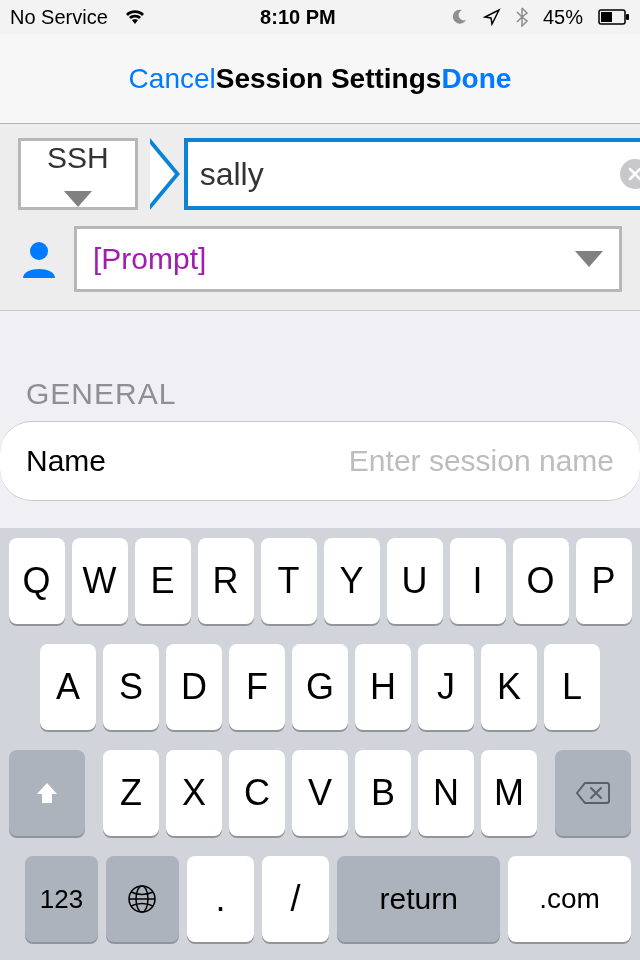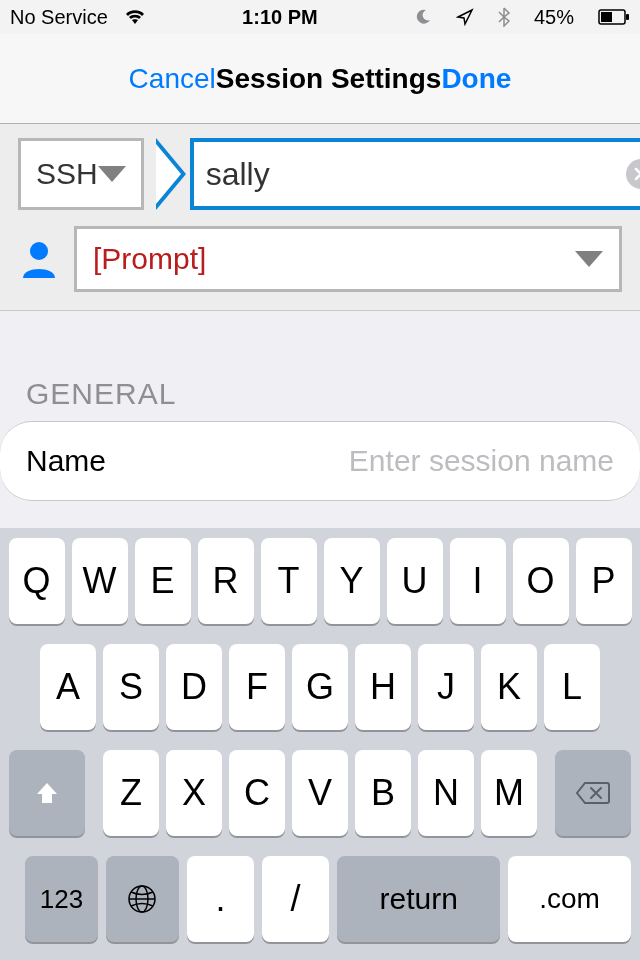--- a/index.html
+++ b/index.html
@@ -1,44 +1,44 @@
 <!DOCTYPE html>
 <html><head>
 <meta charset="utf-8">
 <style>
   * { box-sizing: border-box; margin: 0; padding: 0; }
   html, body { width: 640px; height: 960px; font-family: -apple-system, "Helvetica Neue", Helvetica, Arial, sans-serif; overflow: hidden; background: #efeff4; }
   
   .status-bar { height: 34px; background: #f3f3f3; display: flex; align-items: center; justify-content: space-between; padding: 0 10px; font-size: 20px; color: #000; }
   .status-left { display: flex; align-items: center; gap: 16px; }
-  .status-right { display: flex; align-items: center; gap: 24px; }
+  .status-right { display: flex; align-items: center; gap: 15px; }
   .wifi-icon, .moon-icon, .location-icon, .bt-icon { display: inline-flex; }
   .battery-icon { display: inline-flex; align-items: center; }
   
   .nav-bar { height: 90px; background: #f7f7f8; border-bottom: 1px solid #b2b2b4; display: flex; align-items: center; justify-content: center; padding: 0 10px; }
   .nav-cancel, .nav-done { color: #007aff; font-size: 28px; }
   .nav-done { font-weight: 600; }
   .nav-title { color: #000; font-size: 28px; font-weight: 700; }
   
   .form-area { background: #ededed; padding: 14px 18px 18px 18px; border-bottom: 1px solid #c8c8c8; }
   .row { display: flex; align-items: stretch; gap: 12px; }
   .field-box { background: #fff; border: 3px solid #b7b7b7; height: 72px; display: flex; align-items: center; position: relative; }
-  .protocol-box { width: 174px; padding: 0 15px; justify-content: space-between; }
+  .protocol-box { width: 174px; padding: 0 26px; justify-content: space-between; flex-direction: column; }
   .protocol-label { font-size: 30px; color: #333; }
   .dropdown-caret { width: 0; height: 0; border-left: 14px solid transparent; border-right: 14px solid transparent; border-top: 16px solid #808080; }
   .host-wrap { flex: 1; display: flex; align-items: stretch; }
   .host-arrow { width: 34px; height: 72px; position: relative; }
   .host-arrow svg { position: absolute; top: 0; left: 0; }
   .host-box { flex: 1; border: 4px solid #0a84d6; background: #fff; display: flex; align-items: center; padding: 0 12px; position: relative; }
   .host-input { border: none; outline: none; font-size: 32px; flex: 1; color: #333; }
   .clear-btn { width: 30px; height: 30px; border-radius: 50%; background: #c7c7cc; display: flex; align-items: center; justify-content: center; }
   .row2 { margin-top: 16px; display: flex; align-items: center; gap: 14px; }
   .user-icon { width: 42px; display: flex; justify-content: center; }
   .prompt-box { flex: 1; height: 66px; padding: 0 16px; justify-content: space-between; }
-  .prompt-label { font-size: 30px; color: #b91c1c; }
+  .prompt-label { font-size: 30px; color: #a21caf; }
   
   .section-gap { height: 66px; }
   .section-header { padding: 0 26px 10px 26px; font-size: 30px; color: #8e8e93; letter-spacing: 1px; }
   .list { background: #fff; border-top: 1px solid #c8c8c8; border-bottom: 1px solid #c8c8c8; border-radius: 32px; }
   .list-row { display: flex; align-items: center; justify-content: space-between; height: 78px; padding: 0 26px; }
   .list-label { font-size: 30px; color: #000; }
   .list-placeholder { font-size: 30px; color: #bcbcc1; }
   
   .keyboard { position: absolute; left: 0; bottom: 0; width: 640px; height: 432px; background: #d1d5db; padding: 10px 5px 6px 5px; display: flex; flex-direction: column; gap: 20px; }
   .krow { display: flex; justify-content: center; gap: 7px; }
@@ -63,21 +63,21 @@
 
 <div class="status-bar">
   <div class="status-left">
     <span>No Service</span>
     <span class="wifi-icon">
       <svg width="22" height="18" viewBox="0 0 22 18">
           <path d="M11 16 L8 12 C9 11 13 11 14 12 Z M5 9 C8 6 14 6 17 9 L15 11 C13 9 9 9 7 11 Z M2 6 C6 1 16 1 20 6 L18 8 C15 4 7 4 4 8 Z" fill="#000"></path>
         </svg>
     </span>
   </div>
-  <div style="font-weight:600">1:10 PM</div>
+  <div style="font-weight:600">8:10 PM</div>
   <div class="status-right">
     <span class="moon-icon">
       <svg width="18" height="18" viewBox="0 0 18 18">
           <path d="M12 2 A7 7 0 1 0 16 12 A5 5 0 0 1 12 2 Z" fill="#8e8e93"></path>
         </svg>
     </span>
     <span class="location-icon">
       <svg width="18" height="18" viewBox="0 0 18 18">
           <path d="M2 9 L16 2 L9 16 L8 10 Z" fill="none" stroke="#000" stroke-width="1.5"></path>
         </svg>

